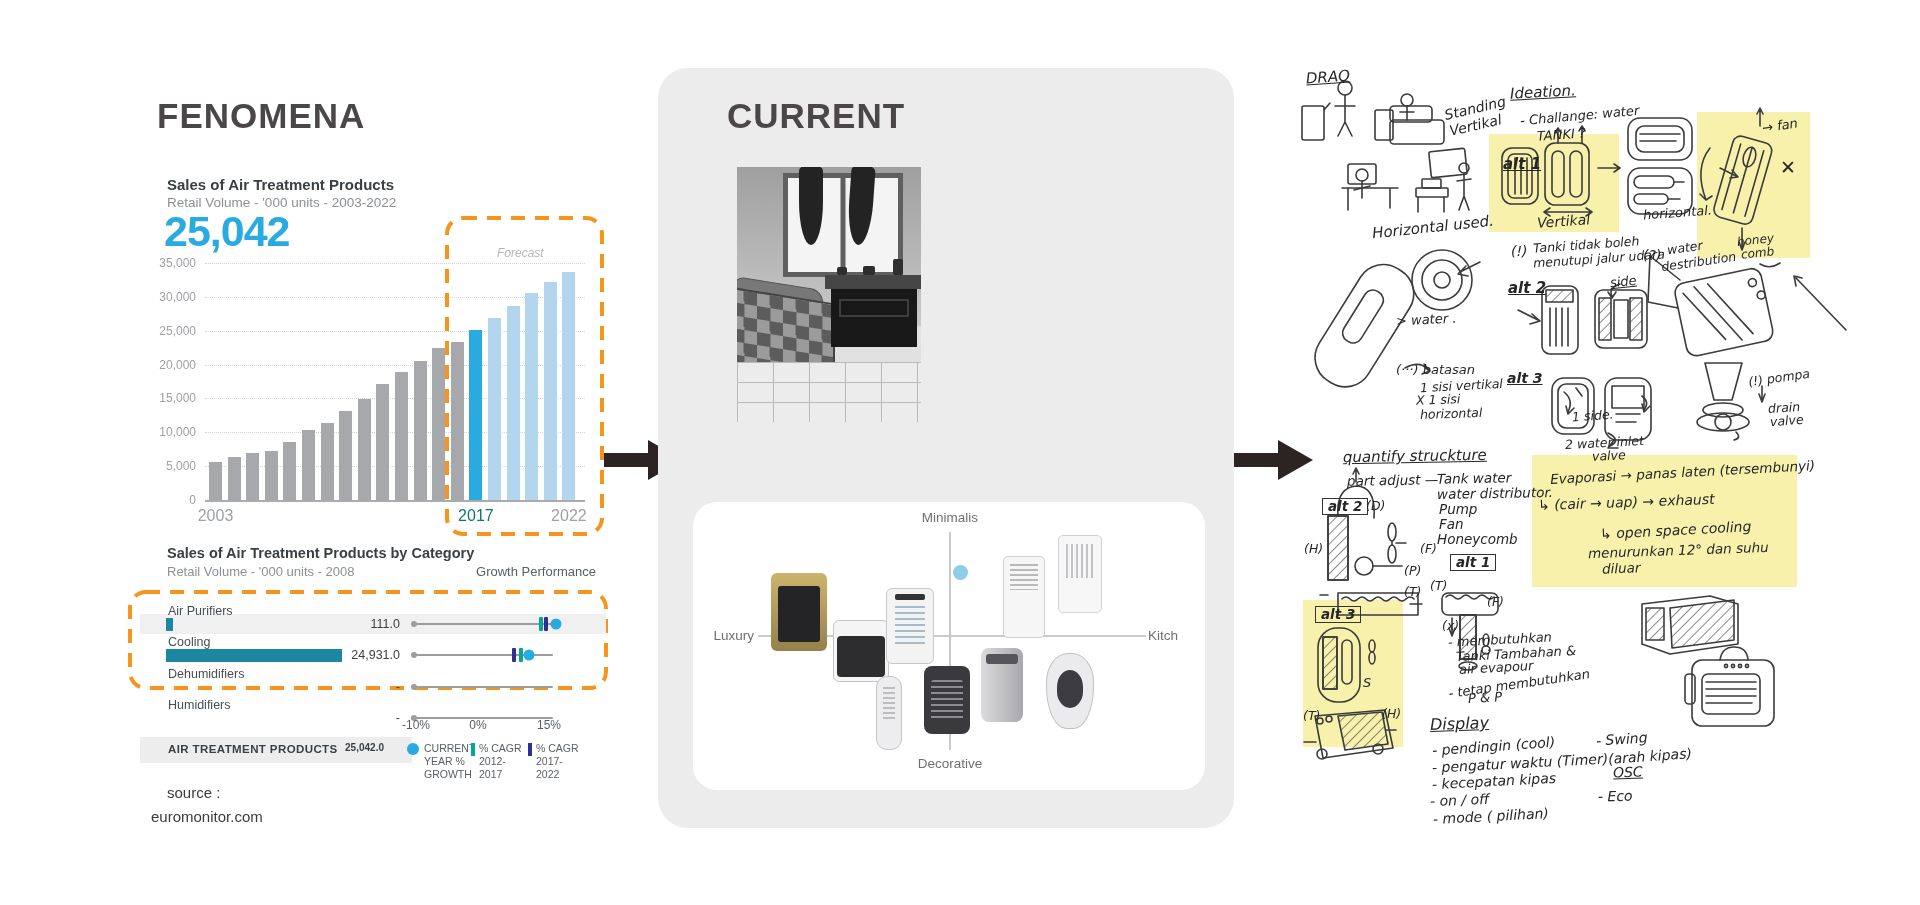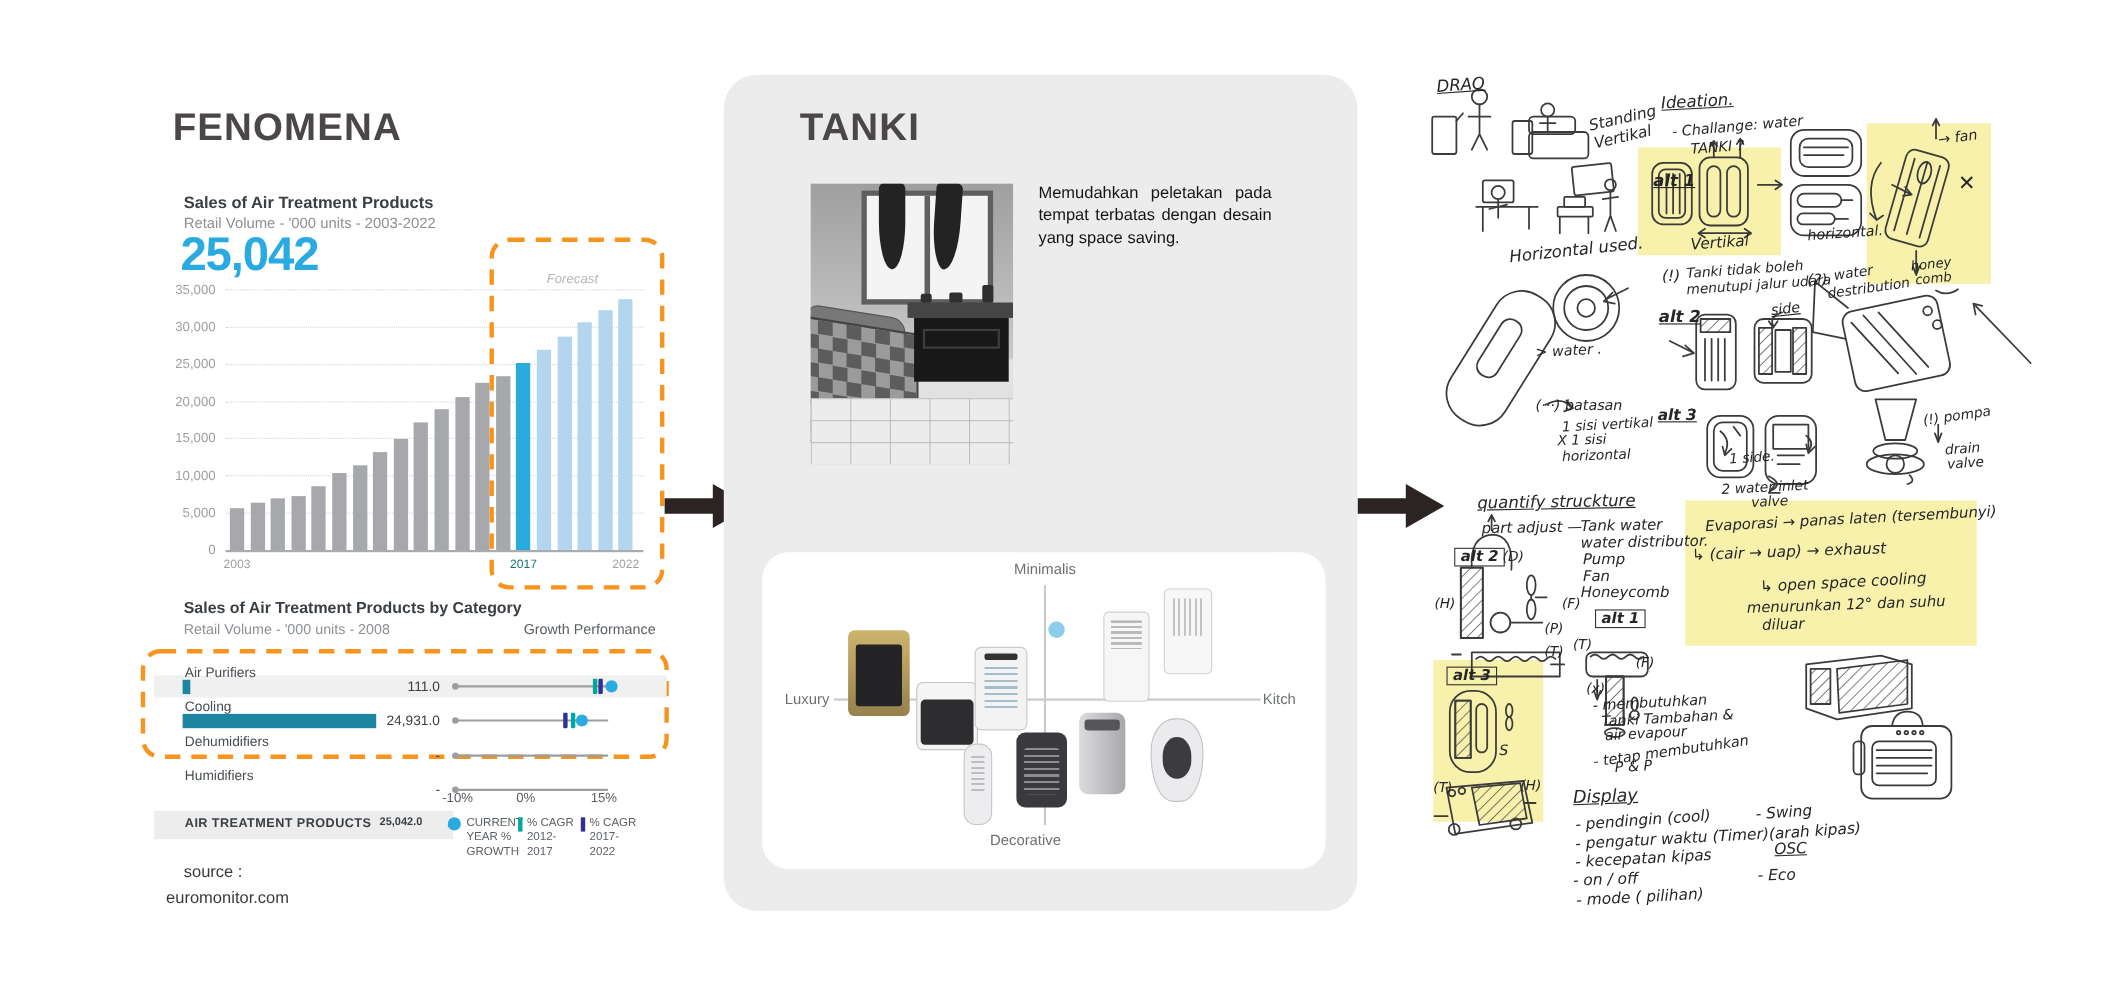--- a/index.html
+++ b/index.html
@@ -7,21 +7,21 @@
   .abs{position:absolute}
   
   .big-title{font-weight:800;font-size:35px;color:#4b4748;letter-spacing:1px}
   .c-title{font-size:15px;font-weight:bold;color:#3a3f44}
   .c-sub{font-size:13.5px;color:#8c9094}
   .big-num{font-size:43px;font-weight:bold;color:#29abe2;letter-spacing:-1px}
   #plot{position:absolute;left:205px;top:258px;width:380px;height:242px;border-bottom:2px solid #a9abad}
   .bar{position:absolute;bottom:0}
   .gridline{position:absolute;left:0;right:0;border-top:1px dotted #d2d4d6}
   .ytick{position:absolute;right:calc(100% + 9px);transform:translateY(-50%);font-size:12px;color:#9ea1a4;white-space:nowrap}
-  .xlab{position:absolute;top:calc(100% + 7px);transform:translateX(-50%);font-size:11px;color:#9ea1a4;white-space:nowrap}
+  .xlab{position:absolute;top:calc(100% + 7px);transform:translateX(-50%);font-size:16px;color:#9ea1a4;white-space:nowrap}
   .forecast-lab{font-style:italic;font-size:12px;color:#b4b6b8}
   
   #cat-rows{position:absolute;left:140px;top:596px;width:466px;height:142px}
   .crow-label{position:absolute;font-size:12.5px;color:#474e53}
   .crow-band{position:absolute;left:0;right:0;height:20px;background:#f0f0f1}
   .crow-bar{position:absolute;height:13px;background:#1d87a2}
   .crow-val{position:absolute;font-size:12.5px;color:#3a3f44;text-align:right;width:70px}
   .gline{position:absolute;height:2px;background:#9b9ea1;border-radius:1px;width:140px}
   .gline::before{content:"";position:absolute;left:-2px;top:-2px;width:6px;height:6px;border-radius:50%;background:#9b9ea1}
   .mk{position:absolute;top:50%}
@@ -187,43 +187,42 @@
 <div class="abs src" style="left:151px;top:808px">euromonitor.com</div>
 
 <svg class="big-arrow" style="left:604px;top:438px" viewBox="0 0 80 44">
   <polygon points="0,15 44,15 44,2 79,22 44,42 44,29 0,29" fill="#2b2422"></polygon>
 </svg>
 <svg class="big-arrow" style="left:1234px;top:438px" viewBox="0 0 80 44">
   <polygon points="0,15 44,15 44,2 79,22 44,42 44,29 0,29" fill="#2b2422"></polygon>
 </svg>
 
 <div class="konsep-panel"></div>
-<div class="abs big-title" style="left:727px;top:96px">TANKI</div>
+<div class="abs big-title" style="left:727px;top:96px">CURRENT</div>
 
 <div class="room">
   <div class="win"></div>
   <div class="cur" style="left:62px"></div>
   <div class="cur" style="left:112px;transform:rotate(4deg)"></div>
   <div class="bolster"></div>
   <div class="bed"></div>
   <div class="desk-top"></div>
   <div class="desk-body"></div>
   <div class="obj" style="left:100px;top:100px;width:10px;height:8px"></div>
   <div class="obj" style="left:126px;top:99px;width:12px;height:9px"></div>
   <div class="obj" style="left:156px;top:92px;width:10px;height:16px"></div>
   <div class="floor"></div>
 </div>
 
 <div class="abs kon-text" style="left:944px;top:166px;width:212px">
-  <p>Memudahkan peletakan pada tempat terbatas dengan desain yang space saving.</p>
 </div>
 
 <div class="map"></div>
 <div class="abs map-lab" style="left:905px;top:510px;width:90px;text-align:center">Minimalis</div>
-<div class="abs map-lab" style="left:900px;top:756px;width:100px;">Decorative</div>
+<div class="abs map-lab" style="left:900px;top:756px;width:100px;text-align:center">Decorative</div>
 <div class="abs map-lab" style="left:700px;top:628px;width:54px;text-align:right">Luxury</div>
 <div class="abs map-lab" style="left:1148px;top:628px">Kitch</div>
 <div class="map-axis" style="left:949px;top:532px;width:2px;height:218px"></div>
 <div class="map-axis" style="left:758px;top:635px;width:388px;height:2px"></div>
 <div class="map-dot" style="left:953px;top:565px"></div>
 
 <div class="prod p1" style="left:771px;top:573px;width:56px;height:78px"></div>
 <div class="prod p2" style="left:833px;top:620px;width:54px;height:60px"></div>
 <div class="prod p3" style="left:886px;top:588px;width:46px;height:74px"></div>
 <div class="prod p4" style="left:876px;top:676px;width:24px;height:72px"></div>

